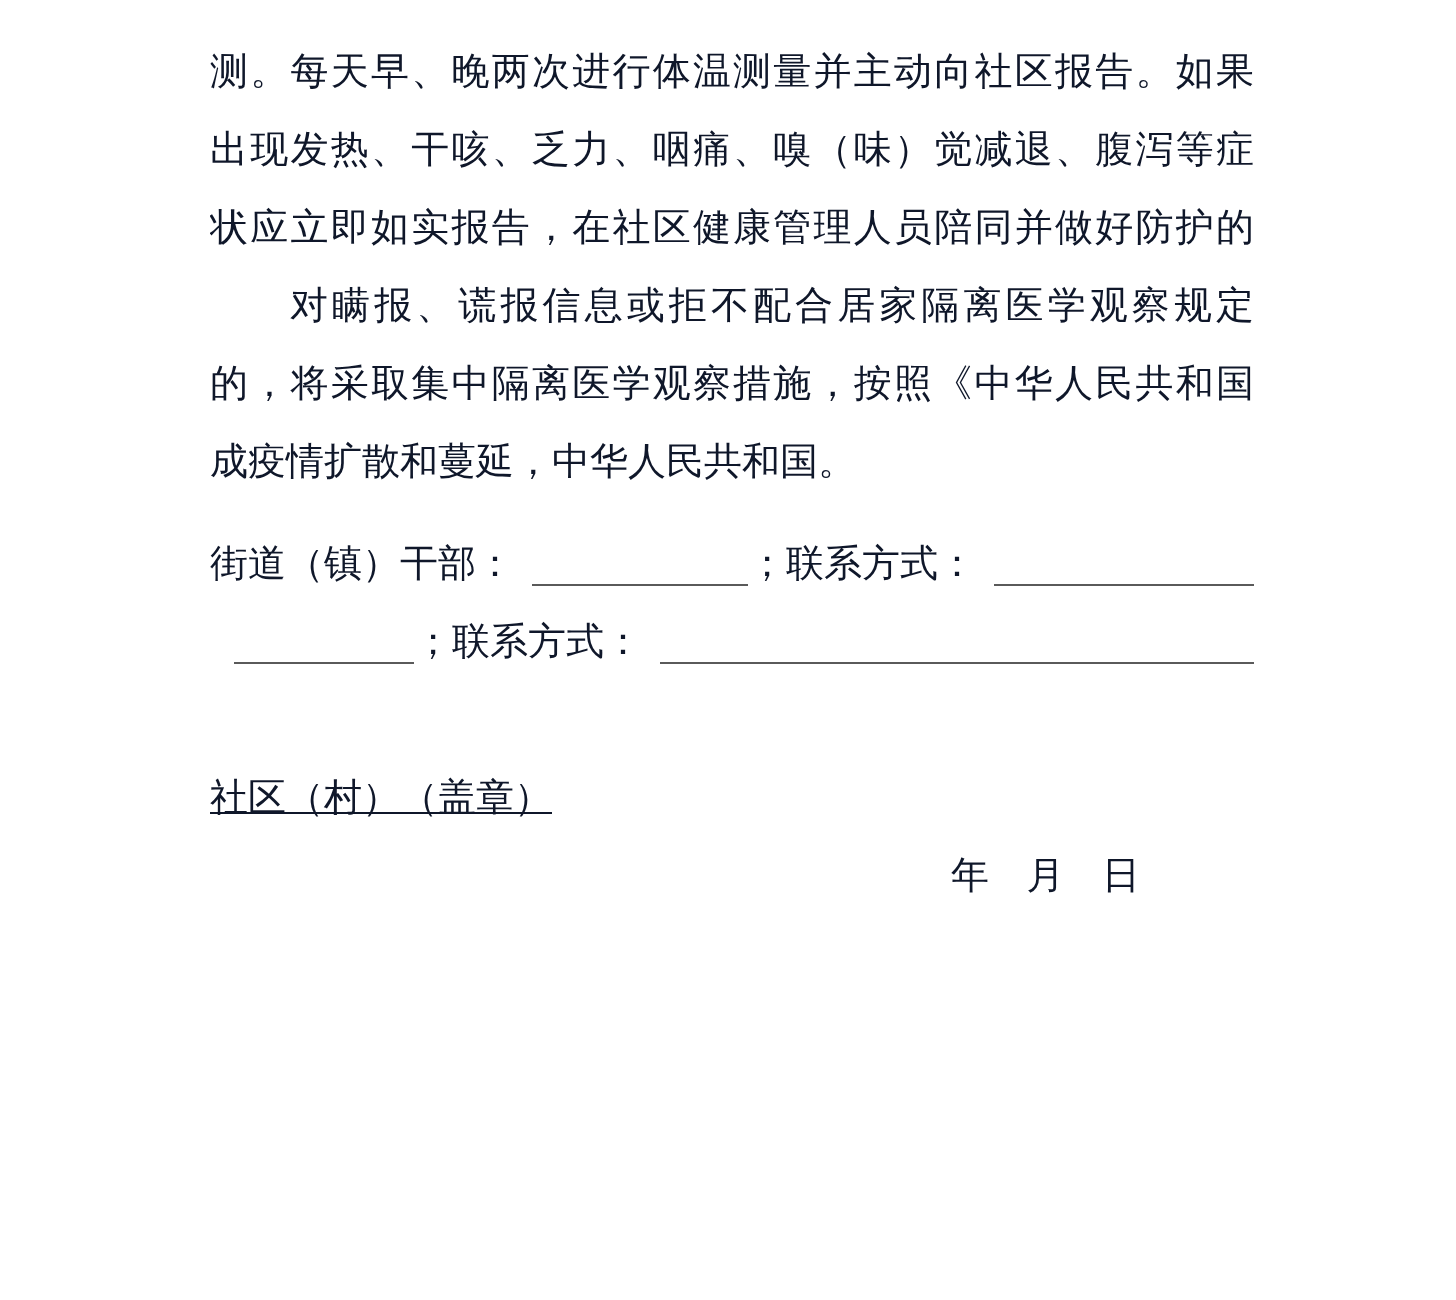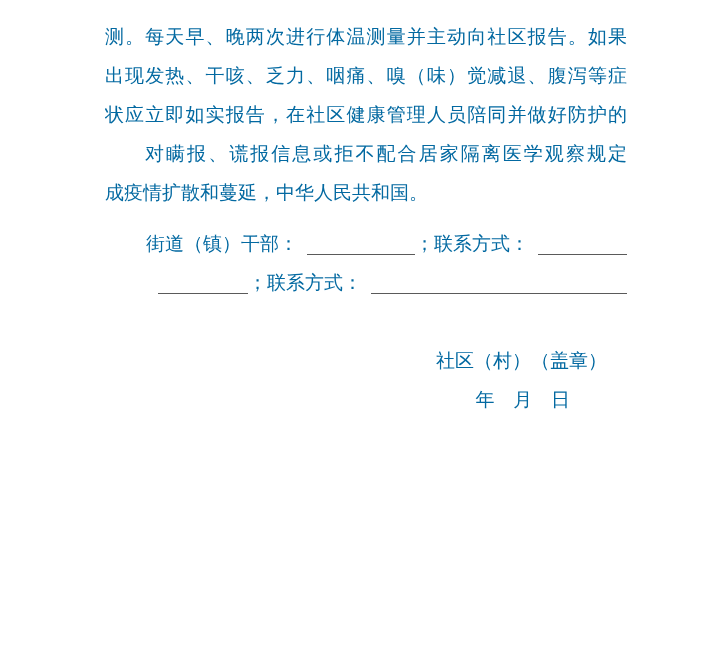--- a/index.html
+++ b/index.html
@@ -5,34 +5,34 @@
   html, body { margin: 0; padding: 0; background: #ffffff; }
   .page {
     position: relative;
     width: 728px;
     height: 650px;
     background: #ffffff;
     box-sizing: border-box;
     padding: 17px 101px 0 105px;
     font-family: "Liberation Serif", "DejaVu Serif", serif;
     font-size: 19px;
-    color: #0369a1;
+    color: #0f172a;
     overflow: hidden;
   }
   .line {
     line-height: 39px;
     height: 39px;
     overflow: hidden;
   }
   .j {
     text-align: justify;
     text-align-last: justify;
   }
   .indent { text-indent: 40px; }
-  .form-section { margin-top: 12px; margin-left: 41px; }
+  .form-section { margin-top: 12px; }
   .form-row {
     display: flex;
     align-items: baseline;
     line-height: 39px;
     height: 39px;
   }
   .form-row .label, .form-row .sep, .form-row .contact {
     white-space: pre;
     flex: 0 0 auto;
   }
@@ -41,22 +41,23 @@
     background: #5a5a5a;
     position: relative;
     top: 5px;
   }
   .b1 { width: 108px; margin-left: 9px; }
   .b1-narrow { width: 90px; margin-left: 12px; }
   .b-fill { flex: 1 1 auto; margin-left: 9px; }
   .sign-line { margin-top: 36px; }
   .stamp-line {
     margin-top: 39px;
-    text-align: right;
+    text-align: left;
     padding-right: 20px;
+    text-decoration: underline;
   }
   .date-line {
     text-align: right;
     padding-right: 57px;
     white-space: pre;
     word-spacing: 14px;
   }
 </style>
 </head>
 <body>
@@ -64,20 +65,21 @@
 <div class="page">
 
   <div>
     <div class="line j">测。每天早、晚两次进行体温测量并主动向社区报告。如果</div>
     <div class="line j">出现发热、干咳、乏力、咽痛、嗅（味）觉减退、腹泻等症</div>
     <div class="line j">状应立即如实报告，在社区健康管理人员陪同并做好防护的</div>
   </div>
 
   <div>
     <div class="line j indent">对瞒报、谎报信息或拒不配合居家隔离医学观察规定</div>
+    <div class="line j">的，将采取集中隔离医学观察措施，按照《中华人民共和国</div>
     <div class="line">成疫情扩散和蔓延，中华人民共和国。</div>
   </div>
 
   <div class="form-section">
     <div class="form-row">
       <span class="label">街道（镇）干部：</span>
       <span class="blank b1"></span>
       <span class="sep">；</span>
       <span class="contact">联系方式：</span>
       <span class="blank b-fill"></span>

